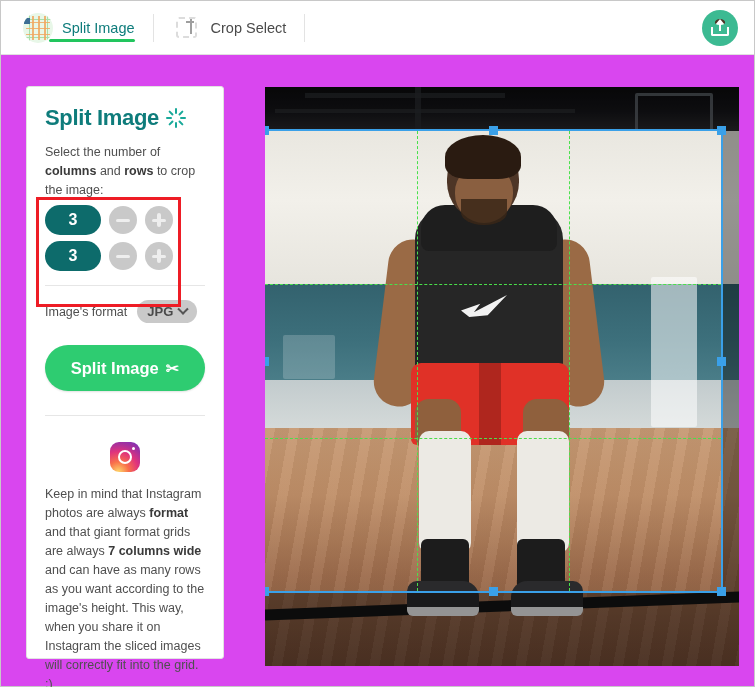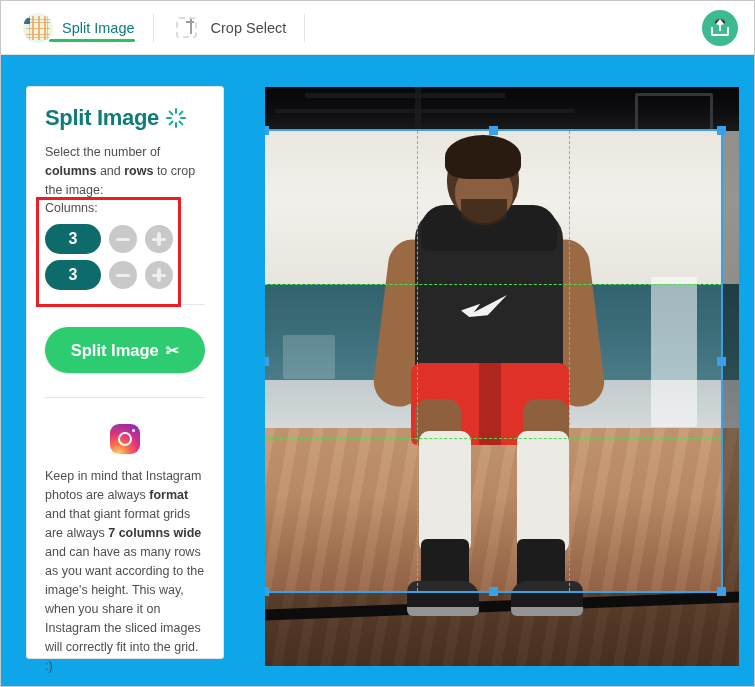--- a/index.html
+++ b/index.html
@@ -5,21 +5,21 @@
   * { box-sizing: border-box; margin: 0; padding: 0; }
   html, body {
     width: 755px; height: 687px;
     font-family: "Liberation Sans", sans-serif;
     background: #ffffff;
     overflow: hidden;
   }
   .app {
     position: relative;
     width: 755px; height: 687px;
-    background: #0ea5e9;
+    background: #d946ef;
     border: 1px solid #c8c8c8;
   }
 
   
   .tabbar {
     position: absolute; left: 0; top: 0;
     width: 753px; height: 54px;
     background: #ffffff;
     border-bottom: 1px solid #e0e0e0;
     display: flex; align-items: center;
@@ -471,21 +471,20 @@
           <i style="transform:rotate(135deg)"></i>
         <i style="transform:rotate(180deg)"></i>
           <i style="transform:rotate(225deg)"></i>
         <i style="transform:rotate(270deg)"></i>
           <i style="transform:rotate(315deg)"></i>
       </span>
     </div>
 
     <div class="helptext">
       <span>Select the number of </span><b>columns</b><span> and </span><b>rows</b><span> to crop the image:</span>
-      <div>Columns:</div>
     </div>
 
     <div class="redbox"></div>
 
     <div class="stepper-row">
       <div class="numbadge">3</div>
       <div class="circbtn">
         <span class="bar-h"></span>
       </div>
       <div class="circbtn">
@@ -501,20 +500,27 @@
         <span class="bar-h"></span>
       </div>
       <div class="circbtn">
         <span class="bar-h"></span>
         <span class="bar-v"></span>
       </div>
     </div>
 
     <div class="divider"></div>
 
+    <div class="format-row">
+      <span class="format-label">Image's format</span>
+      <div class="format-select">
+        <span class="format-value">JPG</span>
+        <span class="chev"></span>
+      </div>
+    </div>
 
     <div class="split-btn">
       <span>Split Image</span>
       <span class="scissors">✂</span>
     </div>
 
     <div class="divider" style="margin-top:24px"></div>
 
     <div class="ig-wrap">
       <div class="ig">

